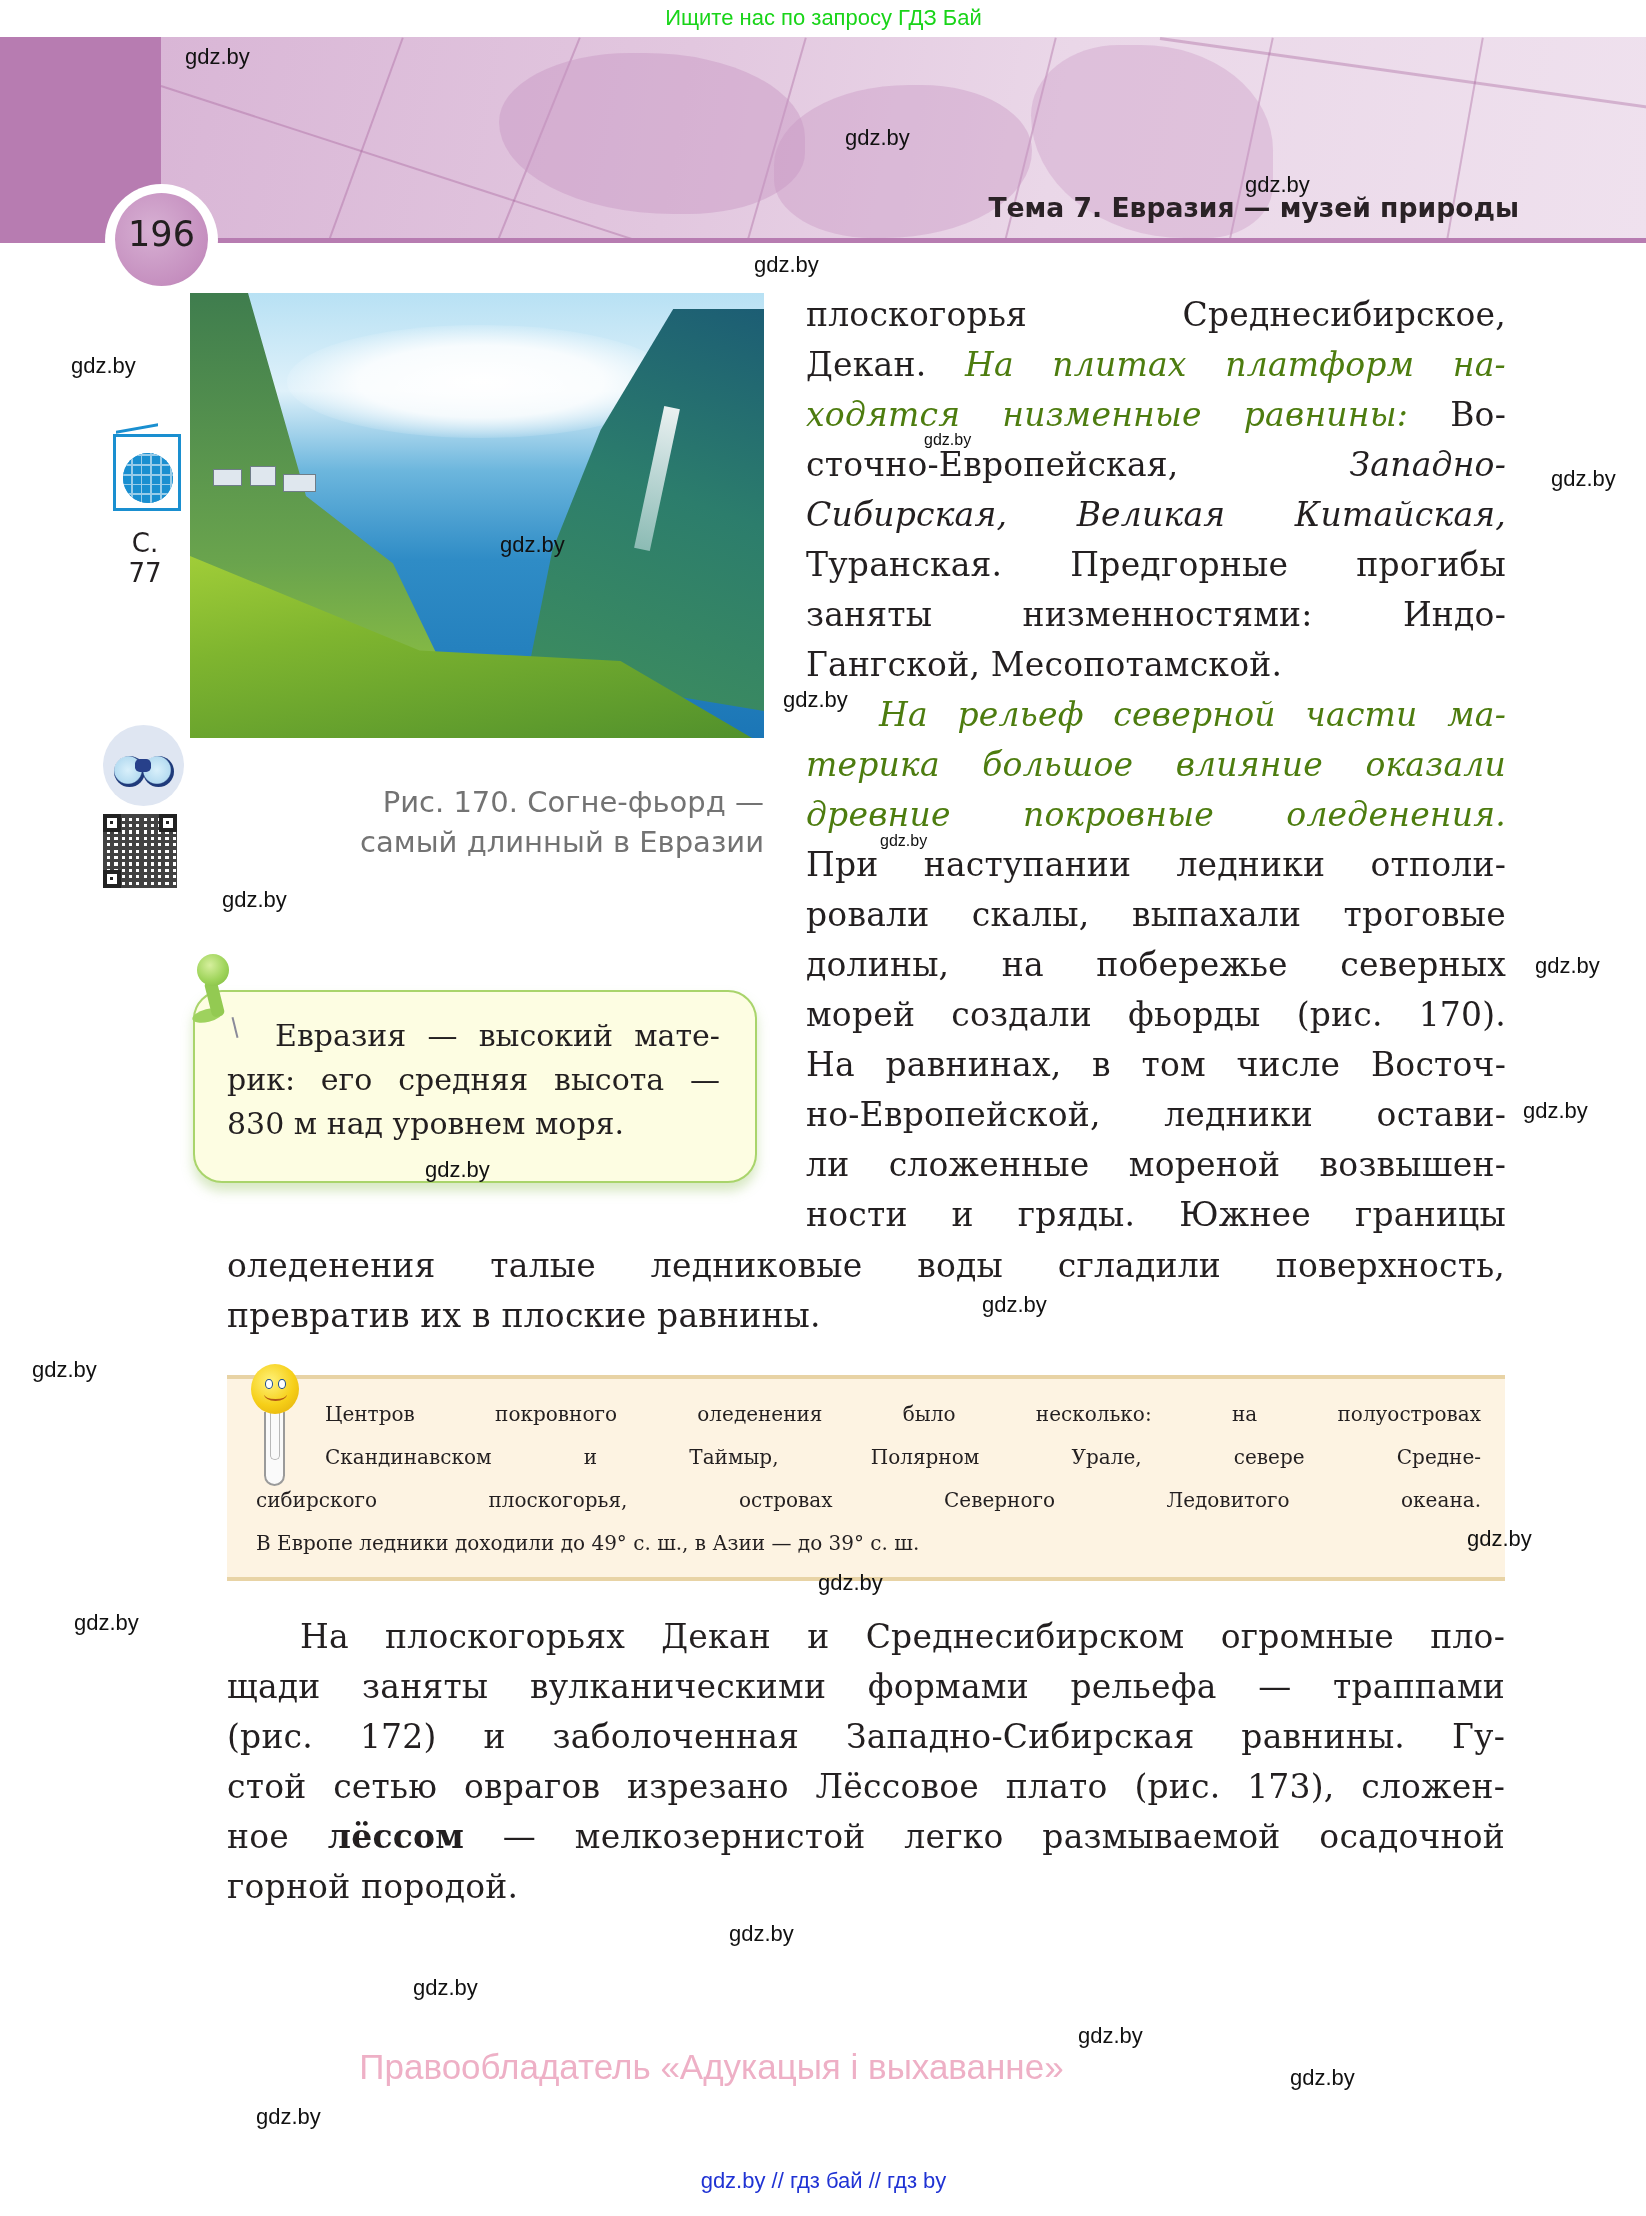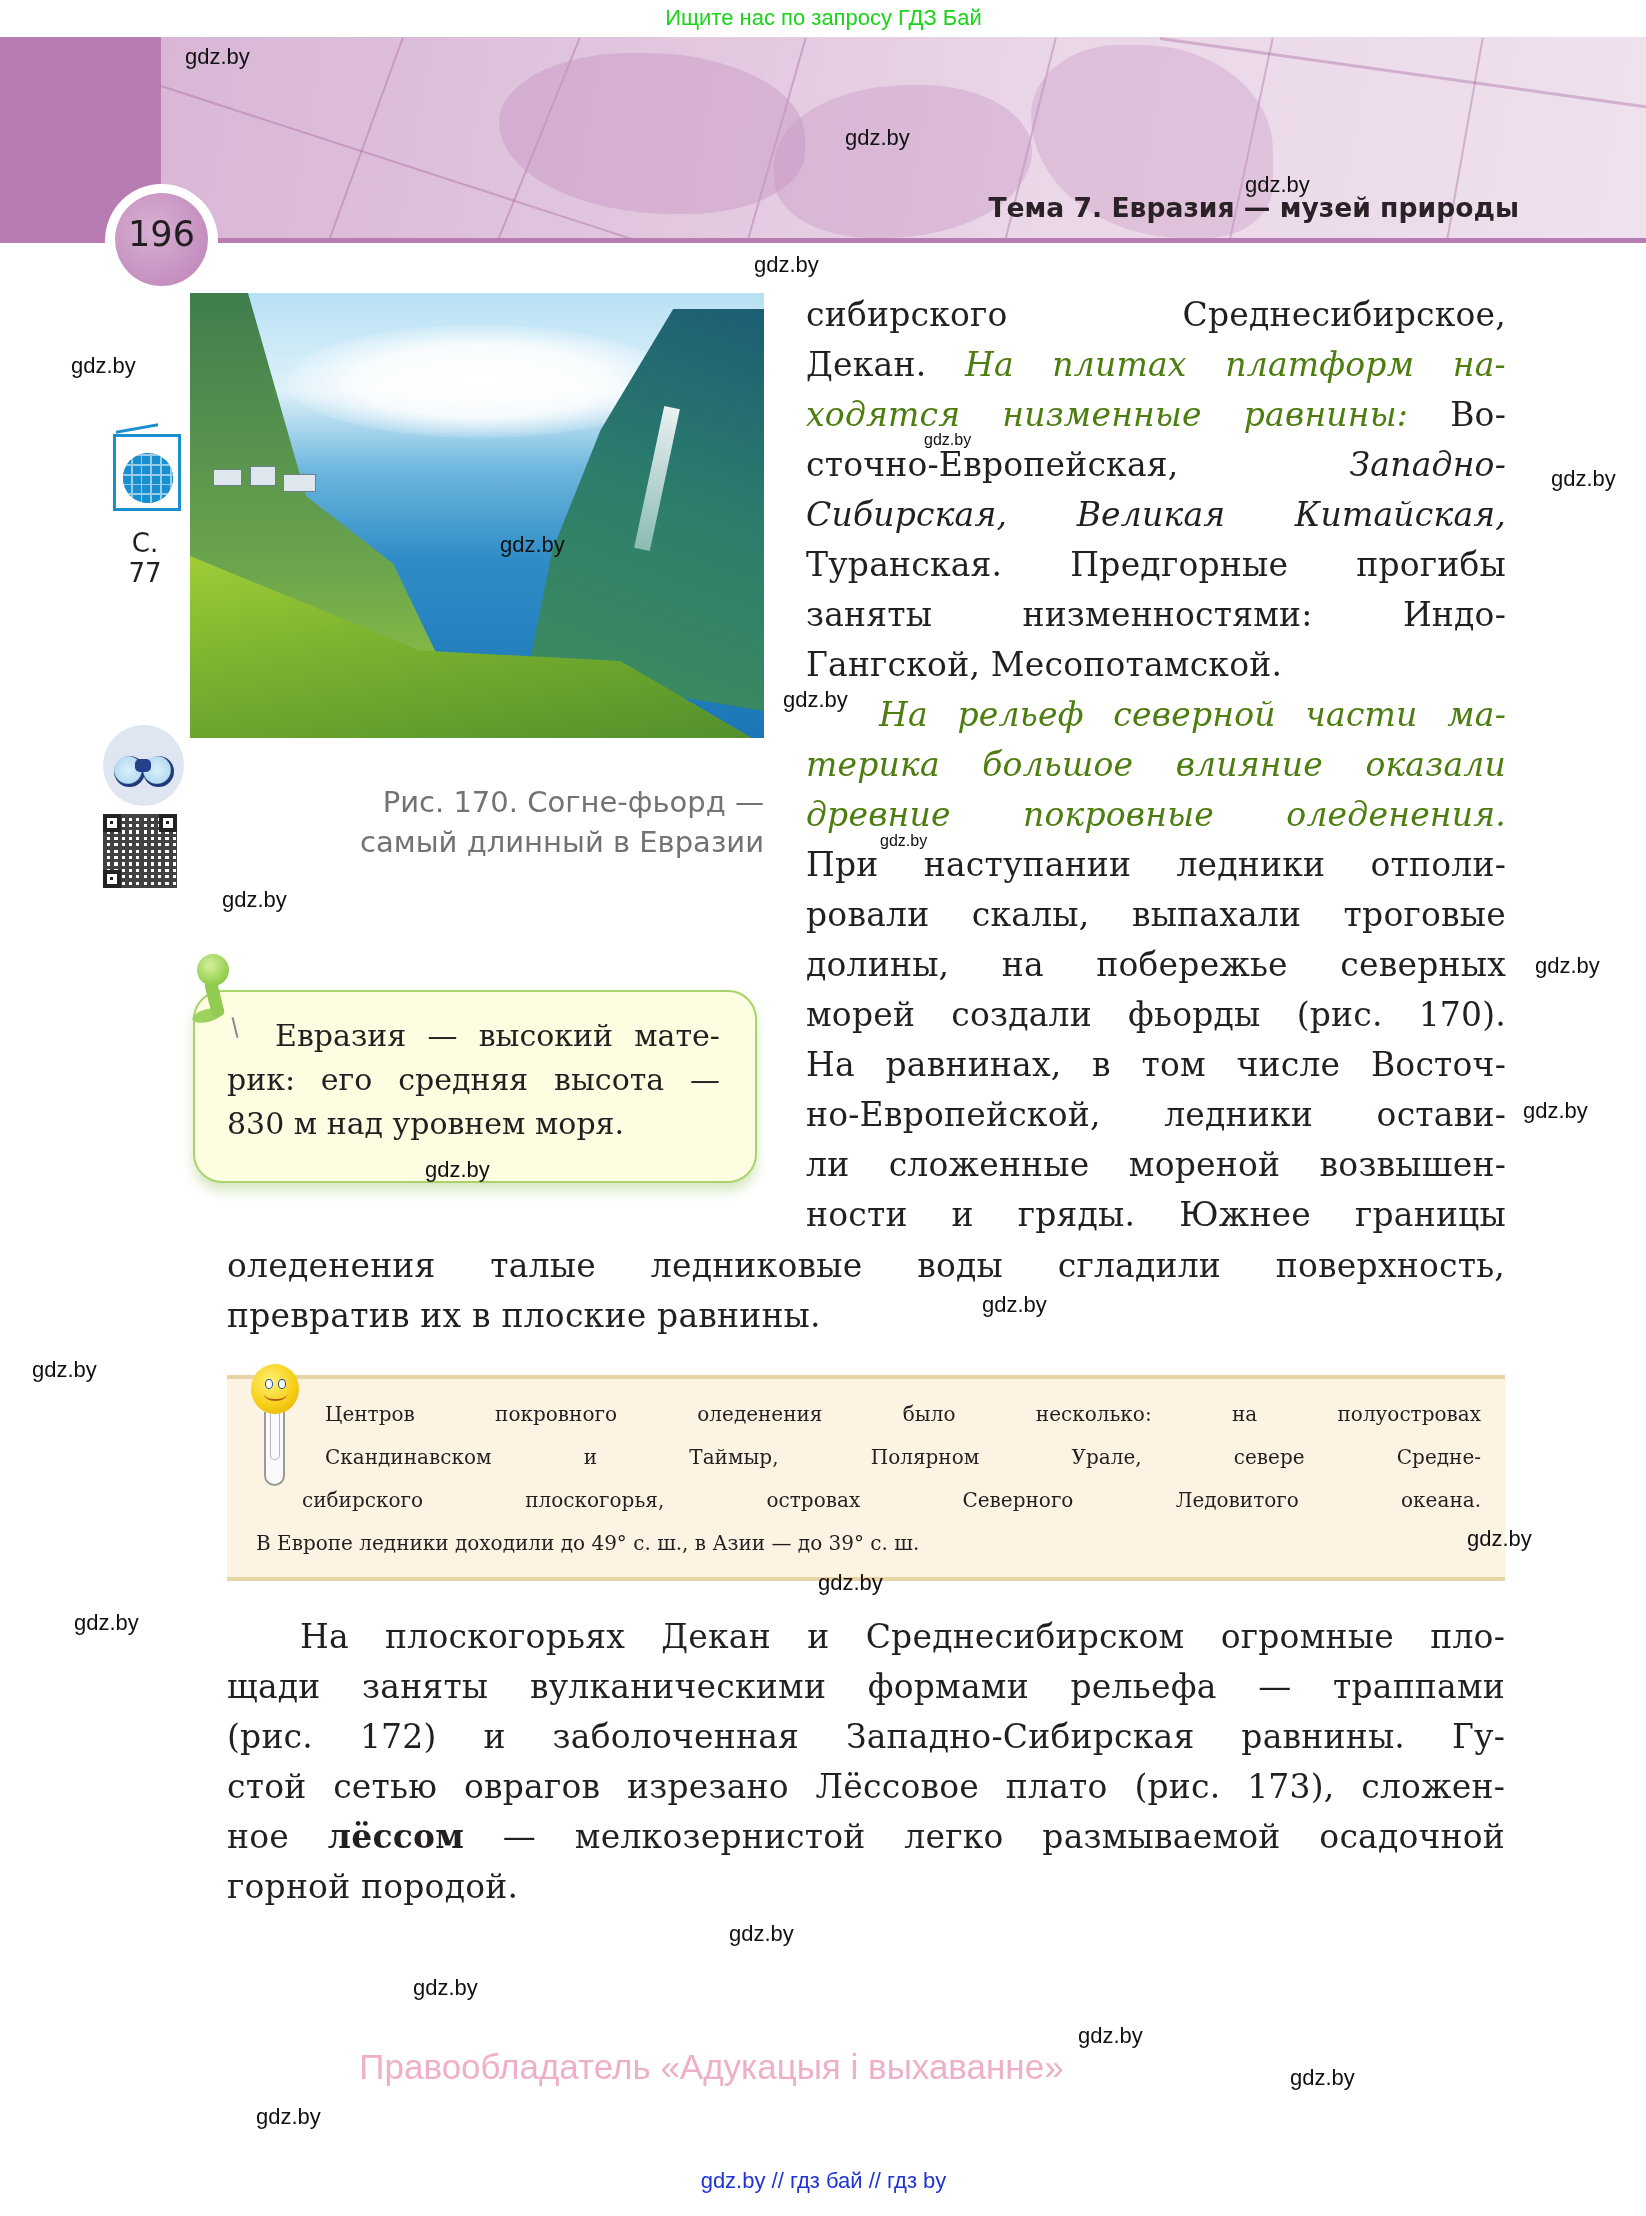--- a/index.html
+++ b/index.html
@@ -266,21 +266,21 @@
   <div class="abs photo-houses" style="left:22.6px;top:176px;width:27px;height:14.5px;"></div>
   <div class="abs photo-houses" style="left:60px;top:173px;width:24px;height:17.7px;"></div>
   <div class="abs photo-houses" style="left:93px;top:181px;width:31px;height:16px;"></div>
 </div>
 <div class="abs fig-caption">
   <div>Рис. 170. Согне-фьорд —</div>
   <div>самый длинный в Евразии</div>
 </div>
 
 <div class="abs body-text col-right" style="top:290px;">
-  <span class="line">сибирского Среднесибирское,</span>
+  <span class="line">плоскогорья Среднесибирское,</span>
   <span class="line"><span>Декан. </span><span class="hl">На плитах платформ на-</span></span>
   <span class="line"><span class="hl">ходятся низменные равнины:</span><span> Во-</span></span>
   <span class="line"><span>сточно-Европейская, </span><span class="it">Западно-</span></span>
   <span class="line it">Сибирская, Великая Китайская,</span>
   <span class="line">Туранская. Предгорные прогибы</span>
   <span class="line">заняты низменностями: Индо-</span>
   <span class="line last">Гангской, Месопотамской.</span>
   <span class="line hl" style="padding-left:73px;">На рельеф северной части ма-</span>
   <span class="line hl">терика большое влияние оказали</span>
   <span class="line hl">древние покровные оледенения.</span>
@@ -314,21 +314,21 @@
 <div class="abs clip"></div>
 <div class="abs clip-inner"></div>
 <div class="abs smiley">
   <div class="abs smiley-eye" style="left:13.7px;top:14.5px;"></div>
   <div class="abs smiley-eye" style="left:26.6px;top:14.5px;"></div>
   <div class="abs smiley-mouth" style="left:13px;top:24px;"></div>
 </div>
 <div class="abs info-text" style="left:256px;top:1393px;width:1225px;">
   <span class="line" style="height:43px;padding-left:69px;">Центров покровного оледенения было несколько: на полуостровах</span>
   <span class="line" style="height:43px;padding-left:69px;">Скандинавском и Таймыр, Полярном Урале, севере Средне-</span>
-  <span class="line" style="height:43px;margin-left:46px;">сибирского плоскогорья, островах Северного Ледовитого океана.</span>
+  <span class="line" style="height:43px;">сибирского плоскогорья, островах Северного Ледовитого океана.</span>
   <span class="line last" style="height:43px;">В Европе ледники доходили до 49° с. ш., в Азии — до 39° с. ш.</span>
 </div>
 
 <div class="abs body-text full-width" style="top:1612px;">
   <span class="line" style="padding-left:73px;">На плоскогорьях Декан и Среднесибирском огромные пло-</span>
   <span class="line">щади заняты вулканическими формами рельефа — траппами</span>
   <span class="line">(рис. 172) и заболоченная Западно-Сибирская равнины. Гу-</span>
   <span class="line">стой сетью оврагов изрезано Лёссовое плато (рис. 173), сложен-</span>
   <span class="line"><span>ное </span><span class="bold">лёссом</span><span> — мелкозернистой легко размываемой осадочной</span></span>
   <span class="line last">горной породой.</span>

